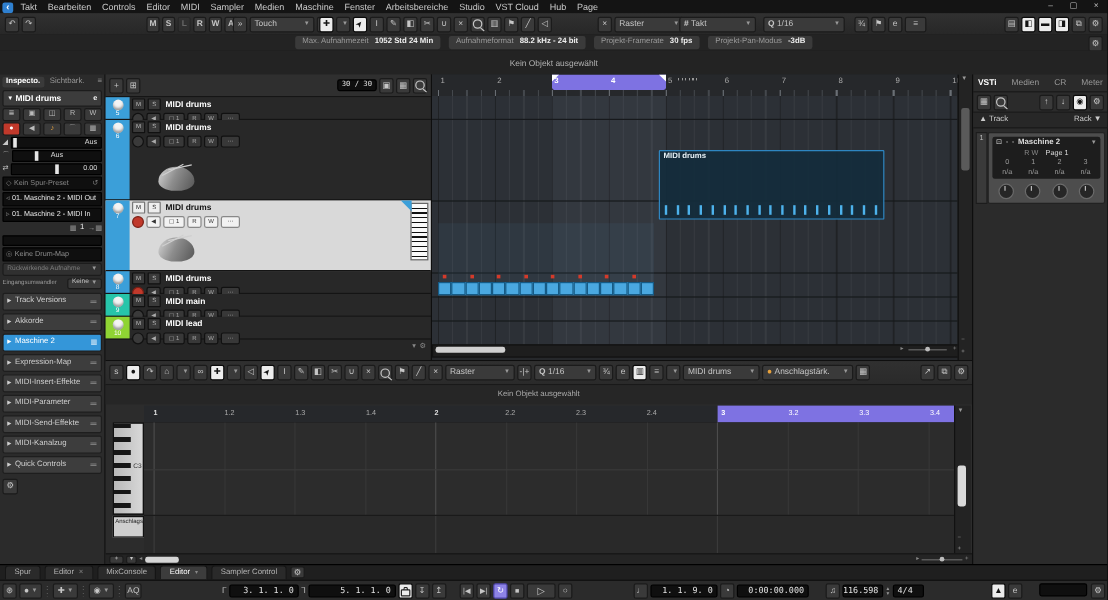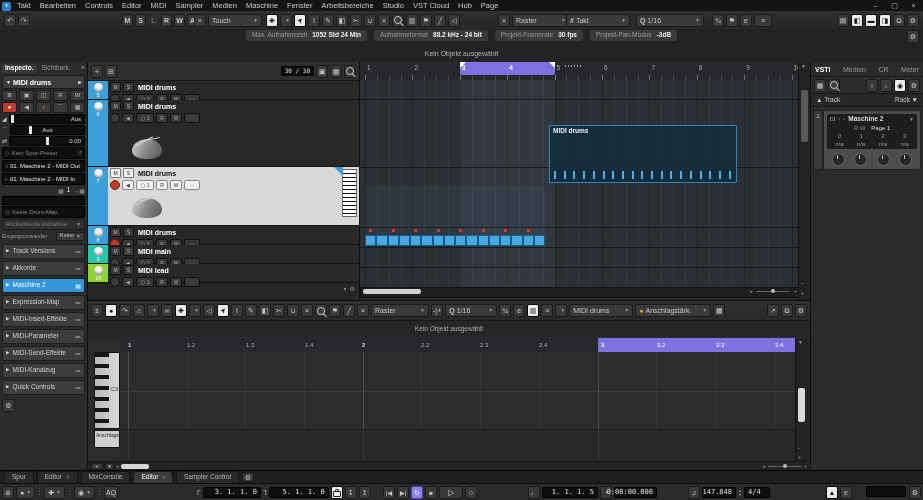--- a/index.html
+++ b/index.html
@@ -922,48 +922,48 @@
     <div class="t-g" style="left:2px">
       <div class="btn sm">⊛</div>
       <div class="btn sm dd">●<span class="car">▼</span></div>
       <div class="t-sep"></div>
       <div class="btn sm dd">✚<span class="car">▼</span></div>
       <div class="t-sep"></div>
       <div class="btn sm dd">◉<span class="car">▼</span></div>
       <div class="t-sep"></div>
       <div class="btn sm">AQ</div>
     </div>
-    <div class="t-g" style="left:197px">
+    <div class="t-g" style="left:185px">
       <span class="flagg">Γ</span>
       <div class="t-box" style="width:58px">3. 1. 1.  0</div>
       <span class="flagg" style="transform:scaleX(-1)">Γ</span>
-      <div class="t-box" style="width:60px">5. 1. 1.  0</div>
+      <div class="t-box" style="width:73px">5. 1. 1.  0</div>
       <div class="btn sm on">
           <span class="lockic"></span>
         </div>
       <div class="btn sm">↧</div>
       <div class="btn sm">↥</div>
     </div>
     <div class="t-g" style="left:383px">
       <div class="btn sm" style="font-size:6px">|◀</div>
       <div class="btn sm" style="font-size:6px">▶|</div>
       <div class="btn sm cyc-on">↻</div>
       <div class="btn sm" style="font-size:6px">■</div>
       <div class="btn" style="min-width:24px">▷</div>
       <div class="btn sm">○</div>
     </div>
     <div class="t-g" style="left:528px">
       <div class="btn sm">♩</div>
-      <div class="t-box" style="width:56px">1. 1. 1.  5</div>
+      <div class="t-box" style="width:56px">1. 1. 9.  0</div>
       <div class="btn sm">◔</div>
-      <div class="t-box" style="width:43px">0:00:00.000</div>
+      <div class="t-box" style="width:60px">0:00:00.000</div>
     </div>
     <div class="t-g" style="left:688px">
       <div class="btn sm">♫</div>
-      <div class="t-box" style="width:34px">147.848</div>
+      <div class="t-box" style="width:34px">116.598</div>
       <div style="display:flex;flex-direction:column;font-size:4px;color:#999;line-height:1">
           <span>▲</span>
           <span>▼</span>
         </div>
       <div class="t-box" style="width:26px;justify-content:flex-start">4/4</div>
     </div>
     <div class="t-g" style="left:826px">
       <div class="btn sm on">▲</div>
       <div class="btn sm">e</div>
     </div>

